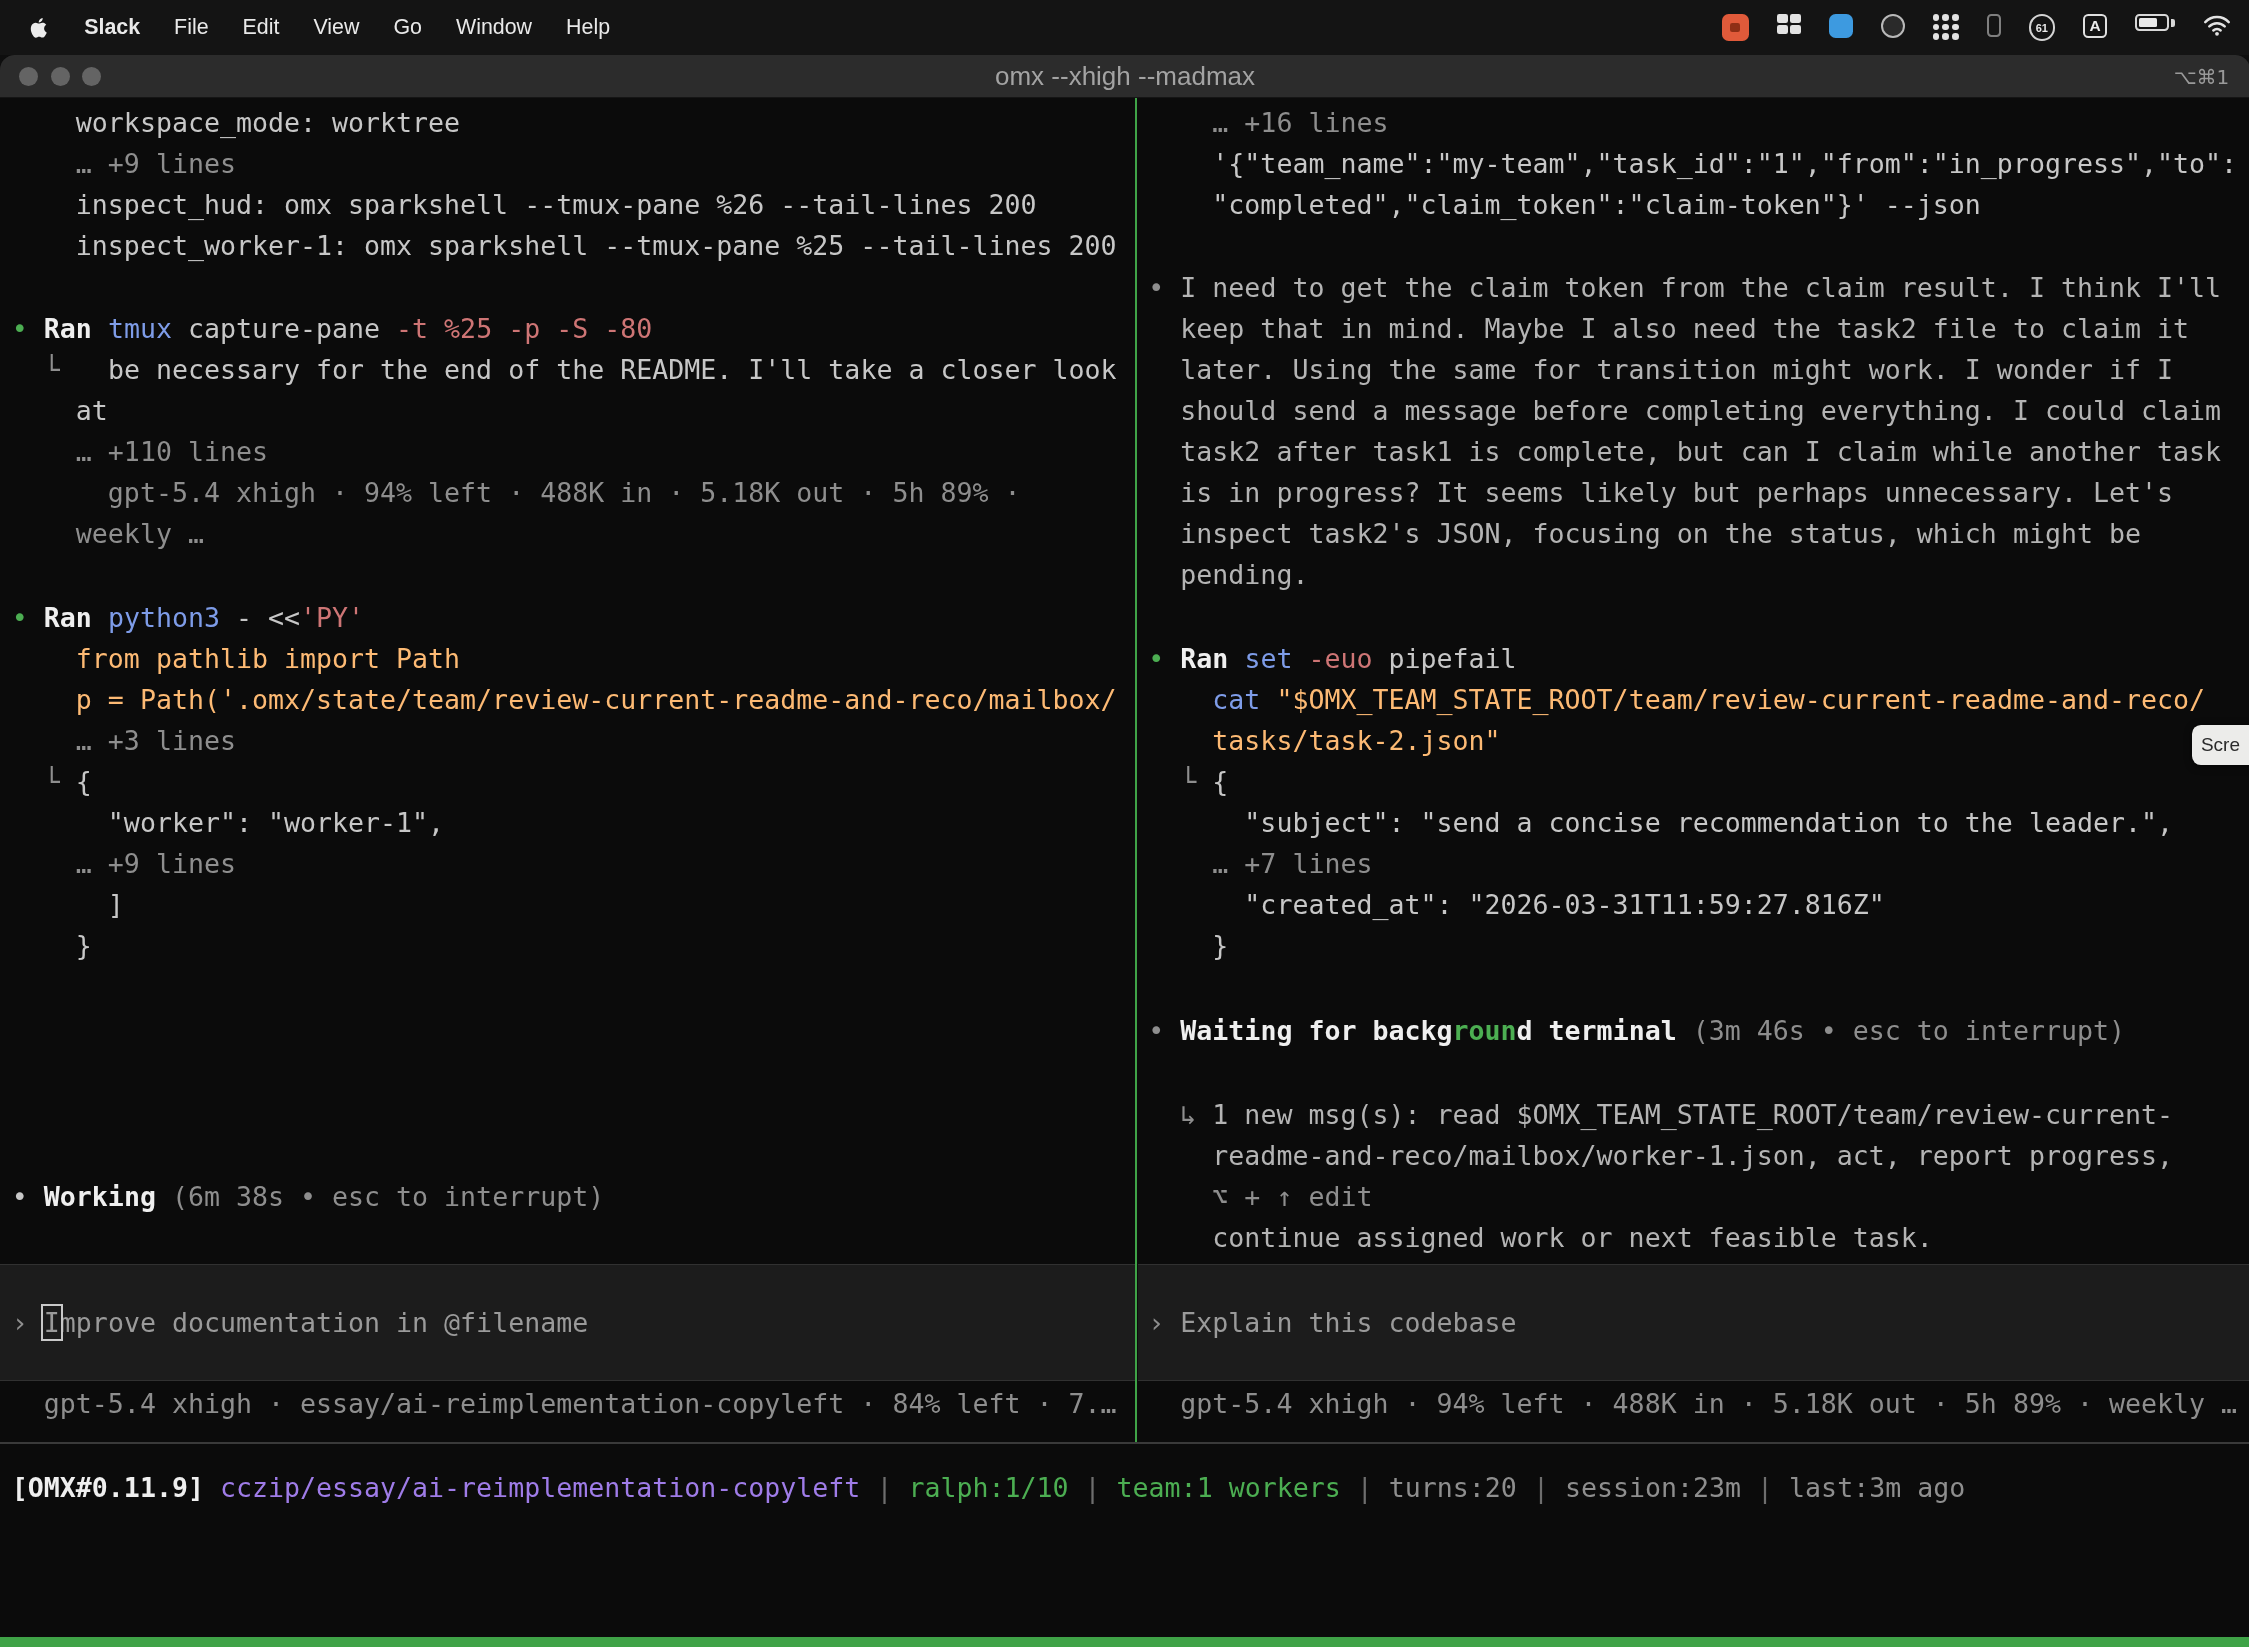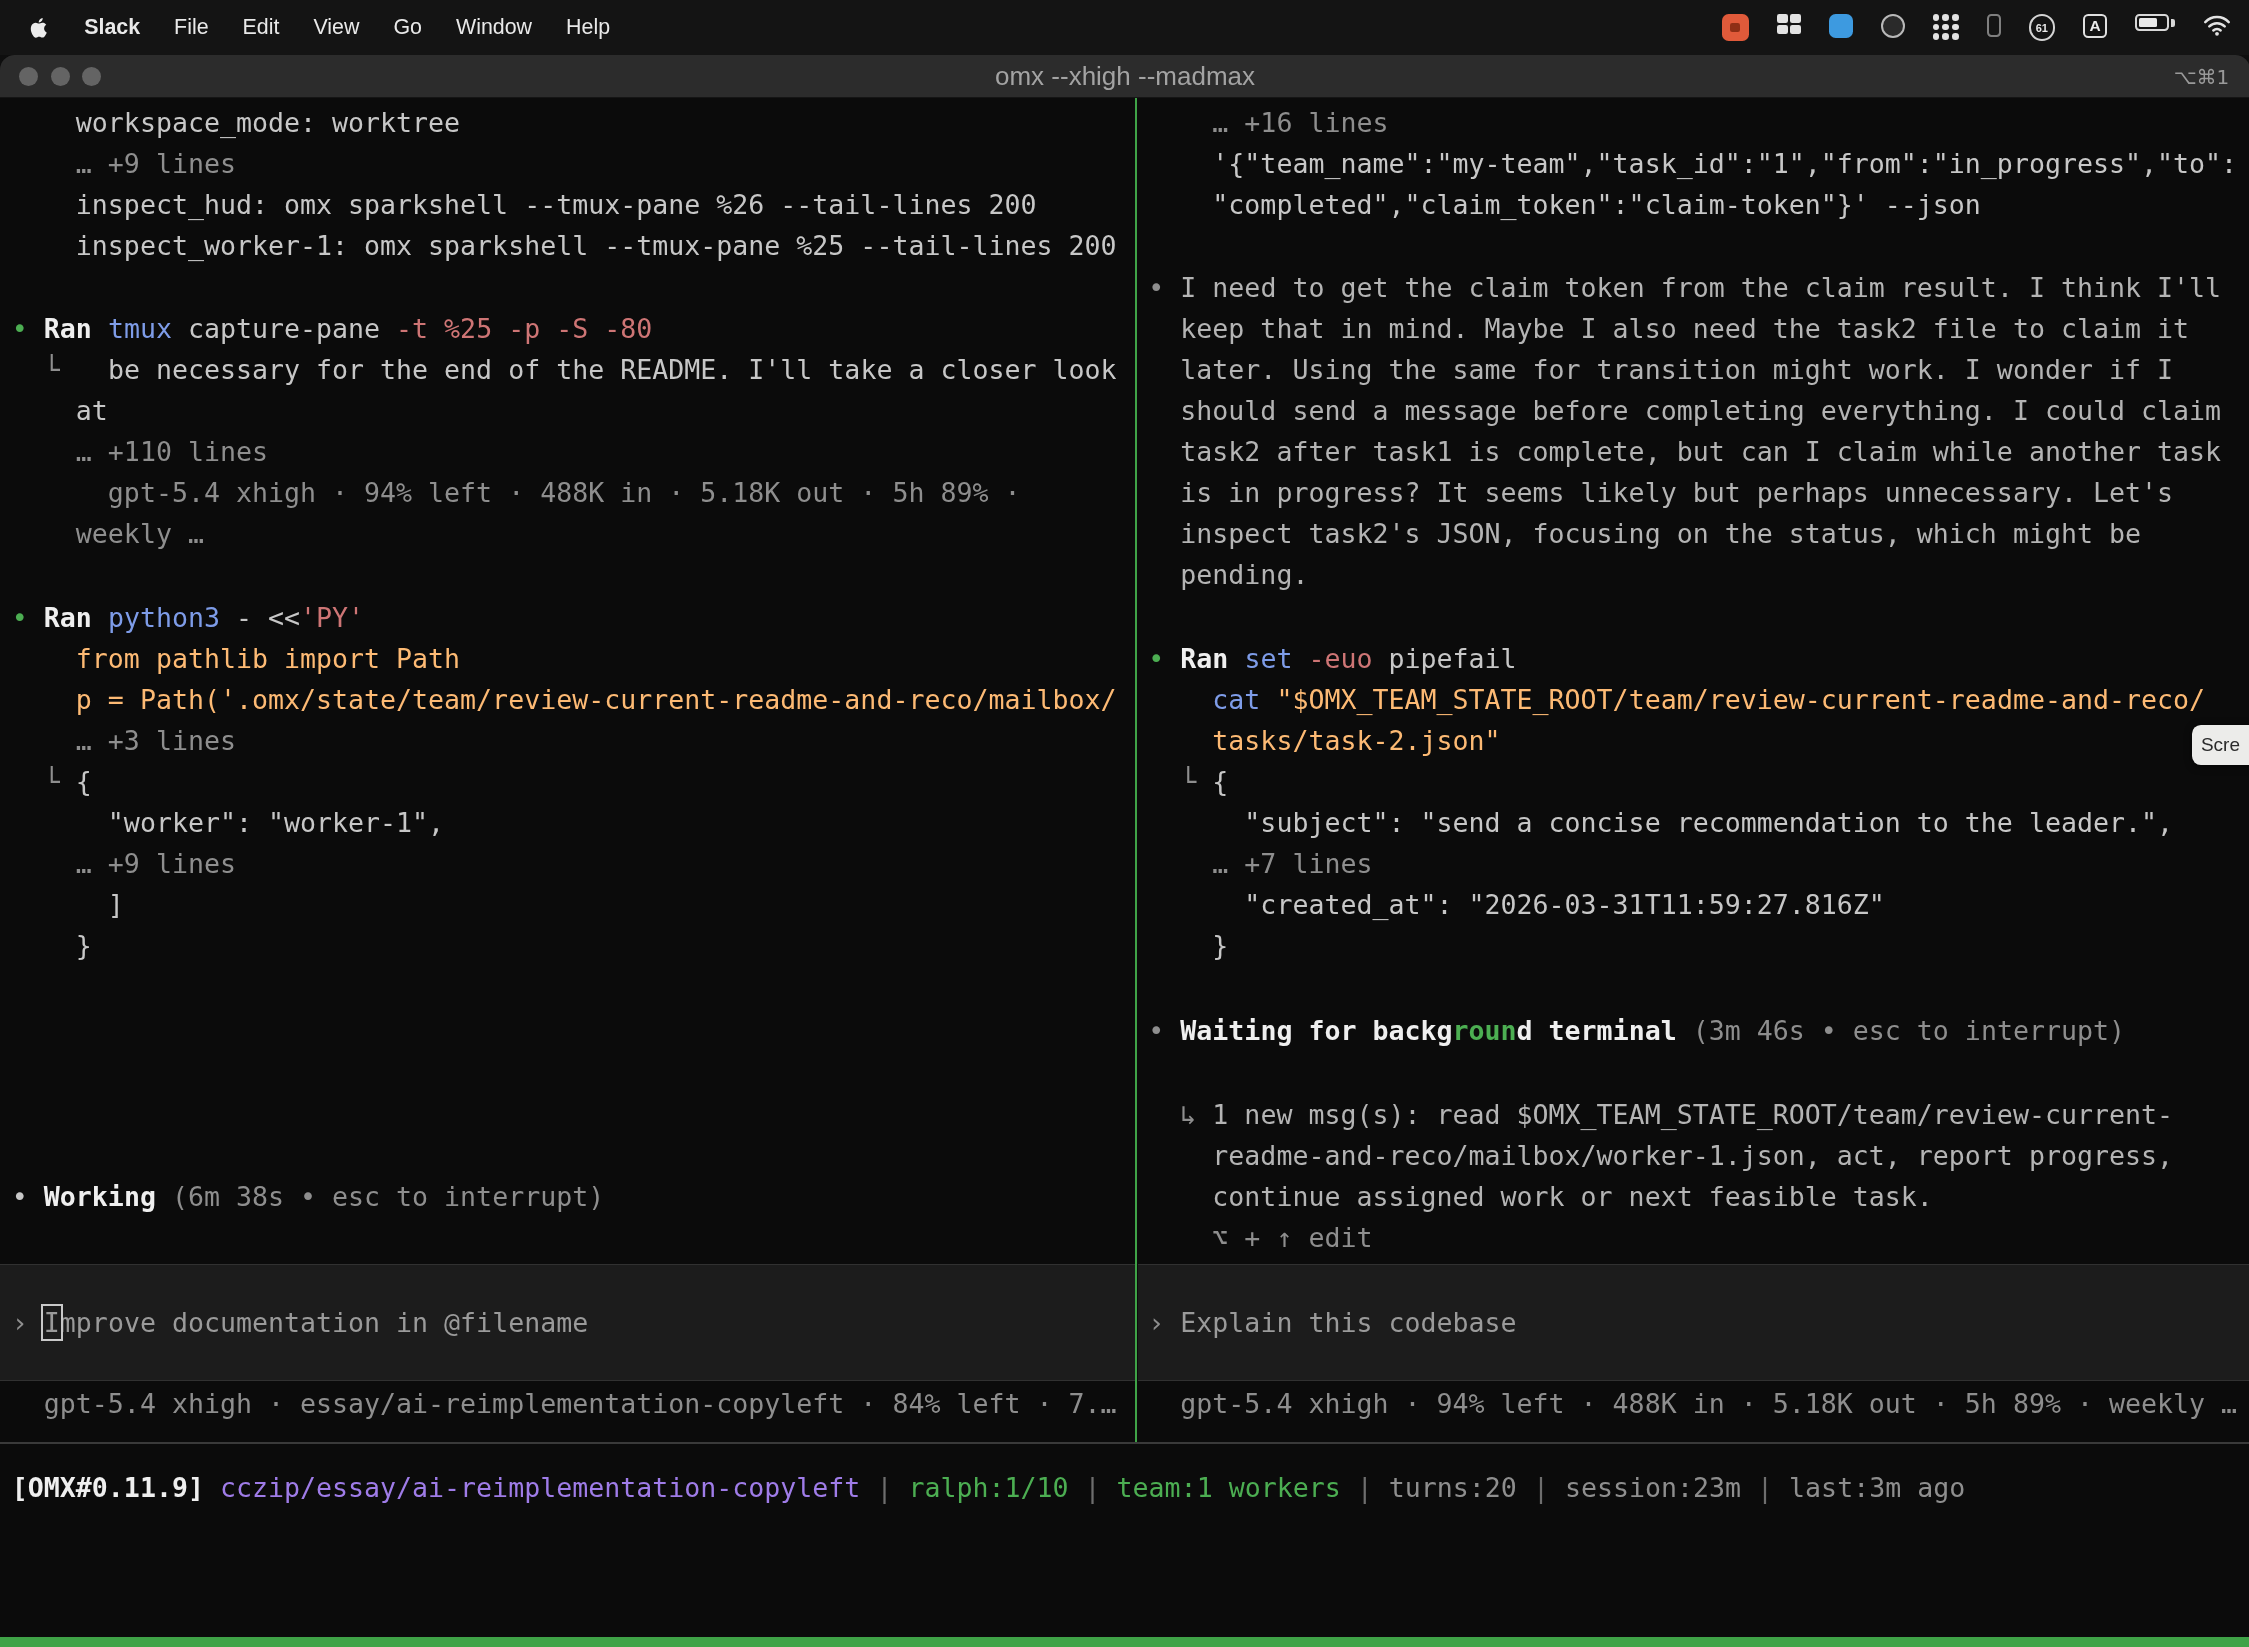--- a/index.html
+++ b/index.html
@@ -251,22 +251,22 @@
           <div class="ln">    }</div>
         </div>
 
         <div class="blk" style="top:912px">
           <div class="ln"><span class="c-dim">• </span><span class="c-bold">Waiting for backg</span><span class="c-hlg">roun</span><span class="c-bold">d terminal</span><span class="c-dim"> (3m 46s • esc to interrupt)</span></div>
         </div>
 
         <div class="blk" style="top:996px">
           <div class="ln"><span class="c-dim">  ↳ </span><span class="it">1 new msg(s): read $OMX_TEAM_STATE_ROOT/team/review-current-</span></div>
           <div class="ln it">    readme-and-reco/mailbox/worker-1.json, act, report progress,</div>
+          <div class="ln c-dim">    ⌥ + ↑ edit</div>
           <div class="ln it">    continue assigned work or next feasible task.</div>
-          <div class="ln c-dim">    ⌥ + ↑ edit</div>
         </div>
 
         <div class="band" style="top:1166px">
           <div class="ln"><span class="c-dim">› </span><span class="c-ghost">Explain this codebase</span></div>
         </div>
 
         <div class="ln status" style="top:1285px">  gpt-5.4 xhigh · 94% left · 488K in · 5.18K out · 5h 89% · weekly …</div>
       </div>
 
       <div class="hud-sep"></div>

